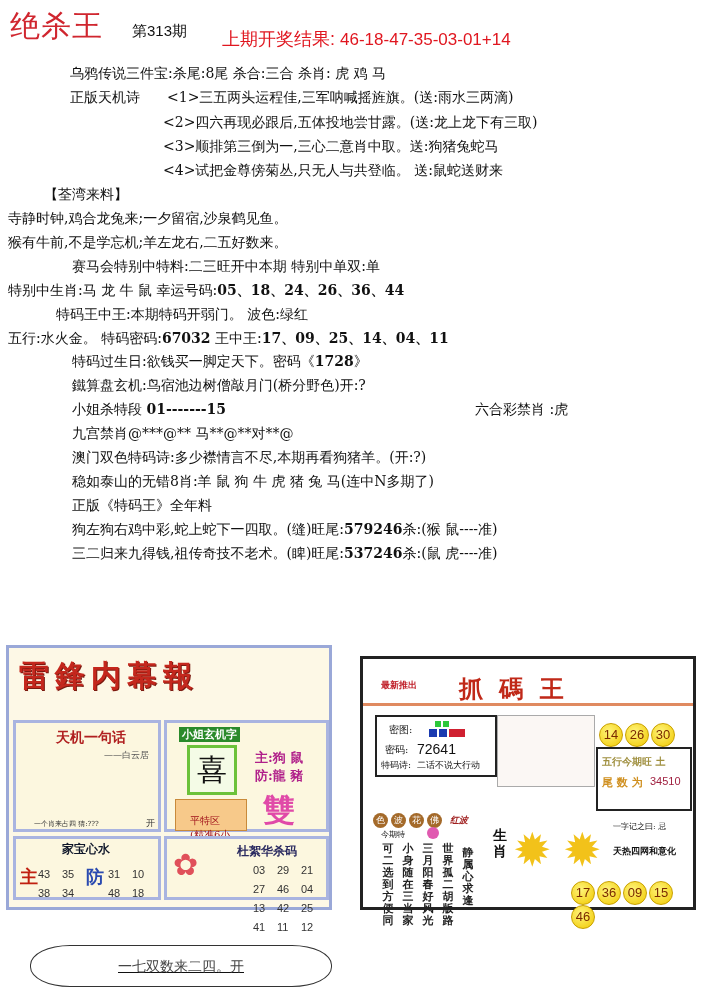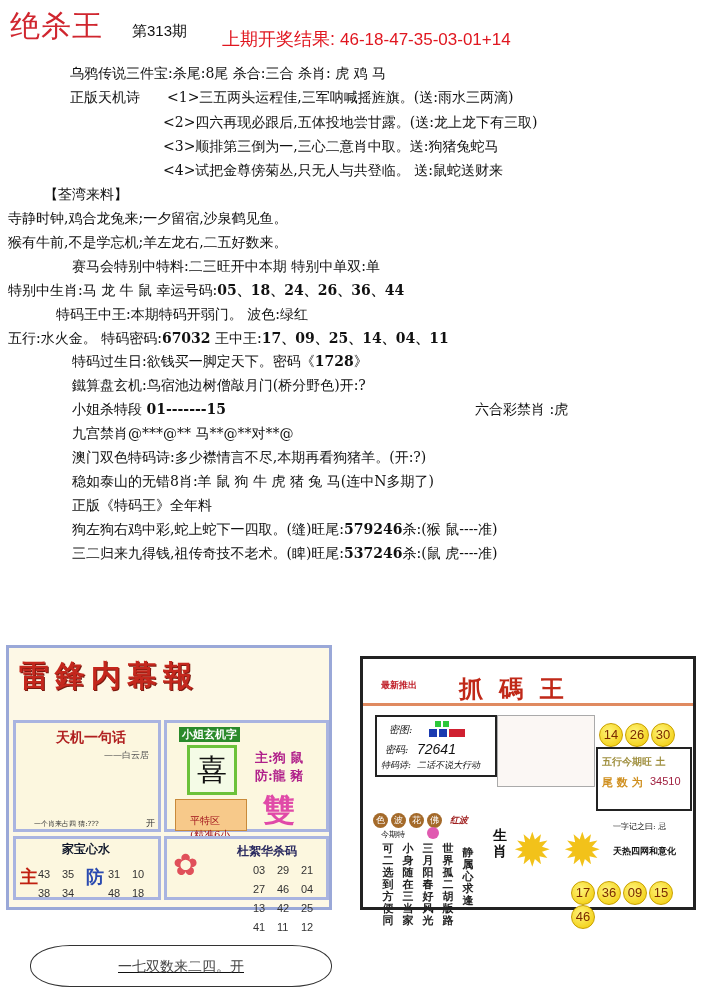--- a/index.html
+++ b/index.html
@@ -104,21 +104,21 @@
     <div class="abs num-grid" style="left:86px;top:20px;width:80px;">
       <span>03</span><span>29</span><span>21</span><span>27</span><span>46</span><span>04</span><span>13</span><span>42</span><span>25</span><span>41</span><span>11</span><span>12</span>
     </div>
   </div>
 </div>
 
 <div class="abs rpanel">
   <div class="abs" style="left:18px;top:20px;font-size:9px;color:#c0202a;font-weight:bold;">最新推出</div>
   <div class="abs" style="left:96px;top:14px;font-size:24px;color:#c02818;font-weight:bold;letter-spacing:4px;">抓 碼 王</div>
   <div class="abs" style="left:0;top:44px;width:330px;height:3px;background:#e08a60;"></div>
-  <div class="abs" style="left:12px;top:56px;width:118px;height:58px;border:2px solid #222;background:#fff;font-style:italic;">
+  <div class="abs" style="left:12px;top:56px;width:118px;height:58px;border:2px solid #222;background:#fff;">
     <div class="abs" style="left:12px;top:6px;font-size:10px;">密图:</div>
     <div class="abs" style="left:52px;top:4px;width:40px;height:18px;">
       <div style="position:absolute;left:6px;top:0;width:6px;height:6px;background:#2cc83a;"></div>
       <div style="position:absolute;left:14px;top:0;width:6px;height:6px;background:#2cc83a;"></div>
       <div style="position:absolute;left:0;top:8px;width:8px;height:8px;background:#1a3ab0;"></div>
       <div style="position:absolute;left:10px;top:8px;width:8px;height:8px;background:#1a3ab0;"></div>
       <div style="position:absolute;left:20px;top:8px;width:16px;height:8px;background:#d02030;"></div>
     </div>
     <div class="abs" style="left:8px;top:26px;font-size:10px;">密码:</div>
     <div class="abs" style="left:40px;top:24px;font-size:14px;font-family:'Liberation Sans',sans-serif;">72641</div>

